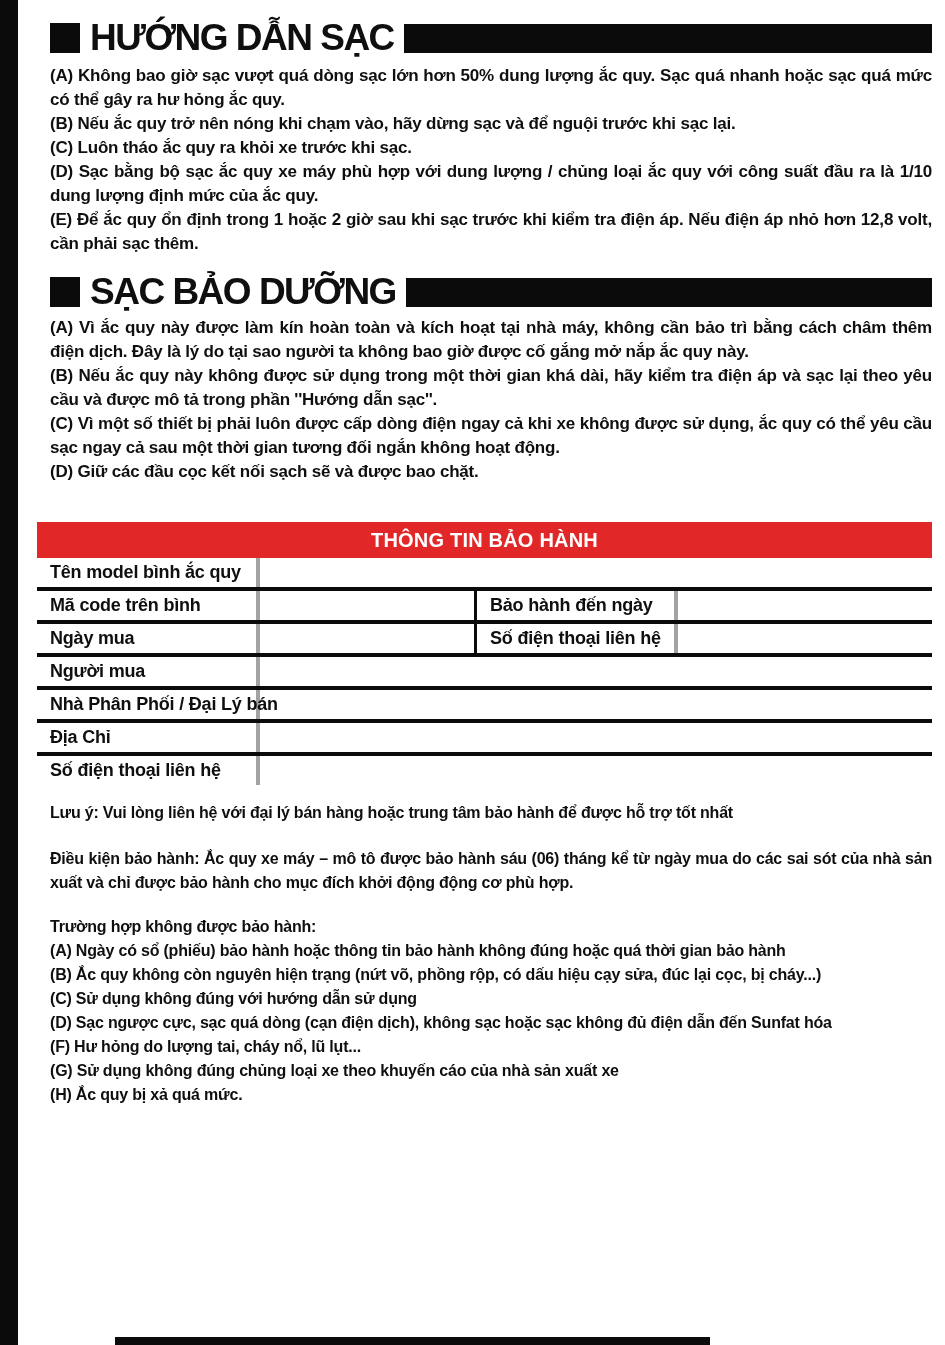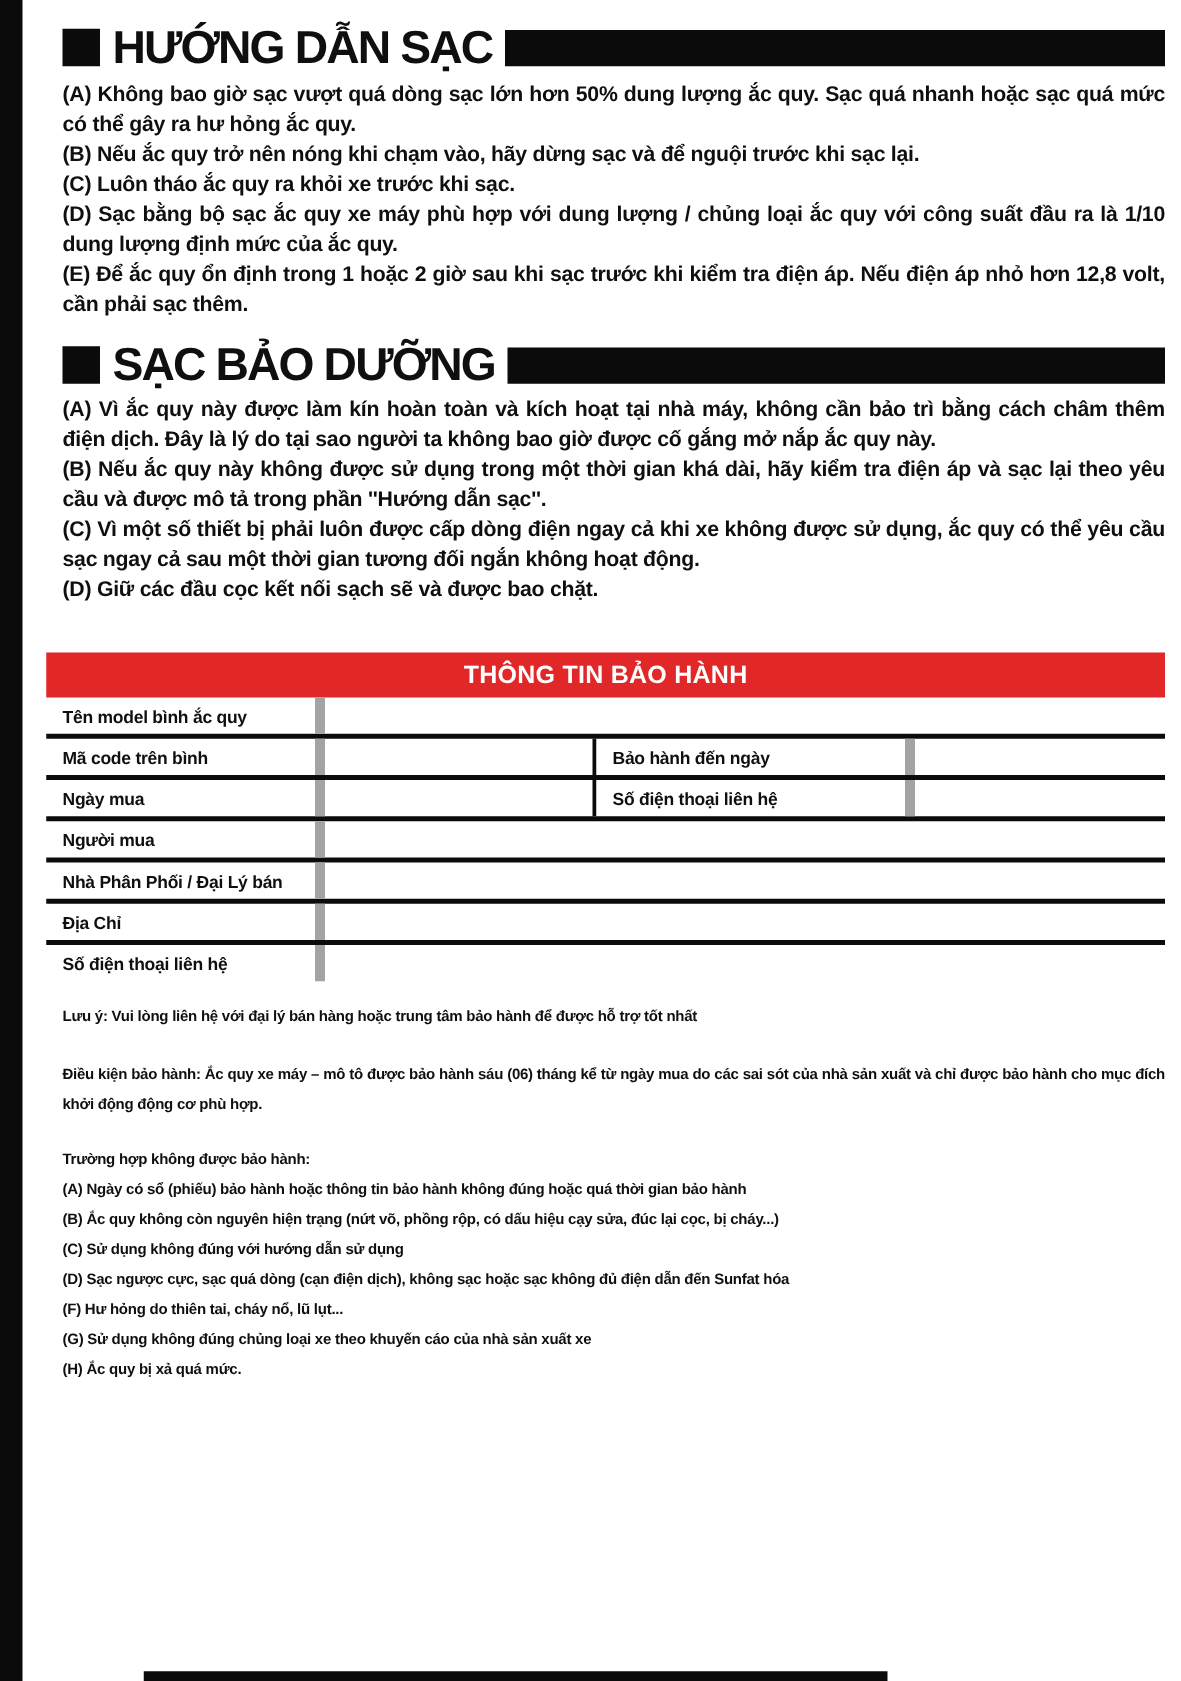--- a/index.html
+++ b/index.html
@@ -24,28 +24,28 @@
 
   .wtable { margin-left:-13px; width:895px; margin-top:38px; }
   .wt-header {
     height:36px; display:flex; align-items:center; justify-content:center;
     color:#ffffff; font-size:20px; letter-spacing:0.2px;
   }
   .wt-row { display:flex; align-items:stretch; height:29px; border-bottom:4px solid #0b0b0b; }
   .wt-row.last { border-bottom:none; }
   .cell-label, .cell-label2 {
     box-sizing:border-box; padding-left:13px; display:flex; align-items:center;
-    font-size:14px; letter-spacing:-0.2px; border-right:8px solid #a3a3a3; white-space:nowrap;
+    font-size:18px; letter-spacing:-0.2px; border-right:4px solid #a3a3a3; white-space:nowrap;
   }
   .cell-label { width:223px; flex:none; }
-  .cell-label2 { width:255px; flex:none; }
+  .cell-label2 { width:201px; flex:none; }
   .cell-value { flex:1; }
   .cell-value.mid { flex:none; width:217px; box-sizing:border-box; border-right:3px solid #0b0b0b; }
 
-  .note { margin:0; font-size:12px; line-height:24px; letter-spacing:-0.2px; }
+  .note { margin:0; font-size:16px; line-height:24px; letter-spacing:-0.2px; }
   .note.luu-y { margin-top:16px; }
   .note.dieu-kien { margin-top:22px; text-align:justify; }
   .note.nw-title { margin-top:20px; }
 </style>
 </head>
 <body>
 
 <div class="page">
   <div class="left-edge"></div>
   <div class="bottom-edge"></div>
@@ -121,18 +121,18 @@
     </div>
 
     <p class="note luu-y">Lưu ý: Vui lòng liên hệ với đại lý bán hàng hoặc trung tâm bảo hành để được hỗ trợ tốt nhất</p>
     <p class="note dieu-kien">Điều kiện bảo hành: Ắc quy xe máy – mô tô được bảo hành sáu (06) tháng kể từ ngày mua do các sai sót của nhà sản xuất và chỉ được bảo hành cho mục đích khởi động động cơ phù hợp.</p>
 
     <p class="note nw-title">Trường hợp không được bảo hành:</p>
     <p class="note">(A) Ngày có sổ (phiếu) bảo hành hoặc thông tin bảo hành không đúng hoặc quá thời gian bảo hành</p>
     <p class="note">(B) Ắc quy không còn nguyên hiện trạng (nứt võ, phồng rộp, có dấu hiệu cạy sửa, đúc lại cọc, bị cháy...)</p>
     <p class="note">(C) Sử dụng không đúng với hướng dẫn sử dụng</p>
     <p class="note">(D) Sạc ngược cực, sạc quá dòng (cạn điện dịch), không sạc hoặc sạc không đủ điện dẫn đến Sunfat hóa</p>
-    <p class="note">(F) Hư hỏng do thiên tai, cháy nổ, lũ lụt...</p>
+    <p class="note">(F) Hư hỏng do lượng tai, cháy nổ, lũ lụt...</p>
     <p class="note">(G) Sử dụng không đúng chủng loại xe theo khuyến cáo của nhà sản xuất xe</p>
     <p class="note">(H) Ắc quy bị xả quá mức.</p>
 
   </div>
 </div>
 
 </body></html>

